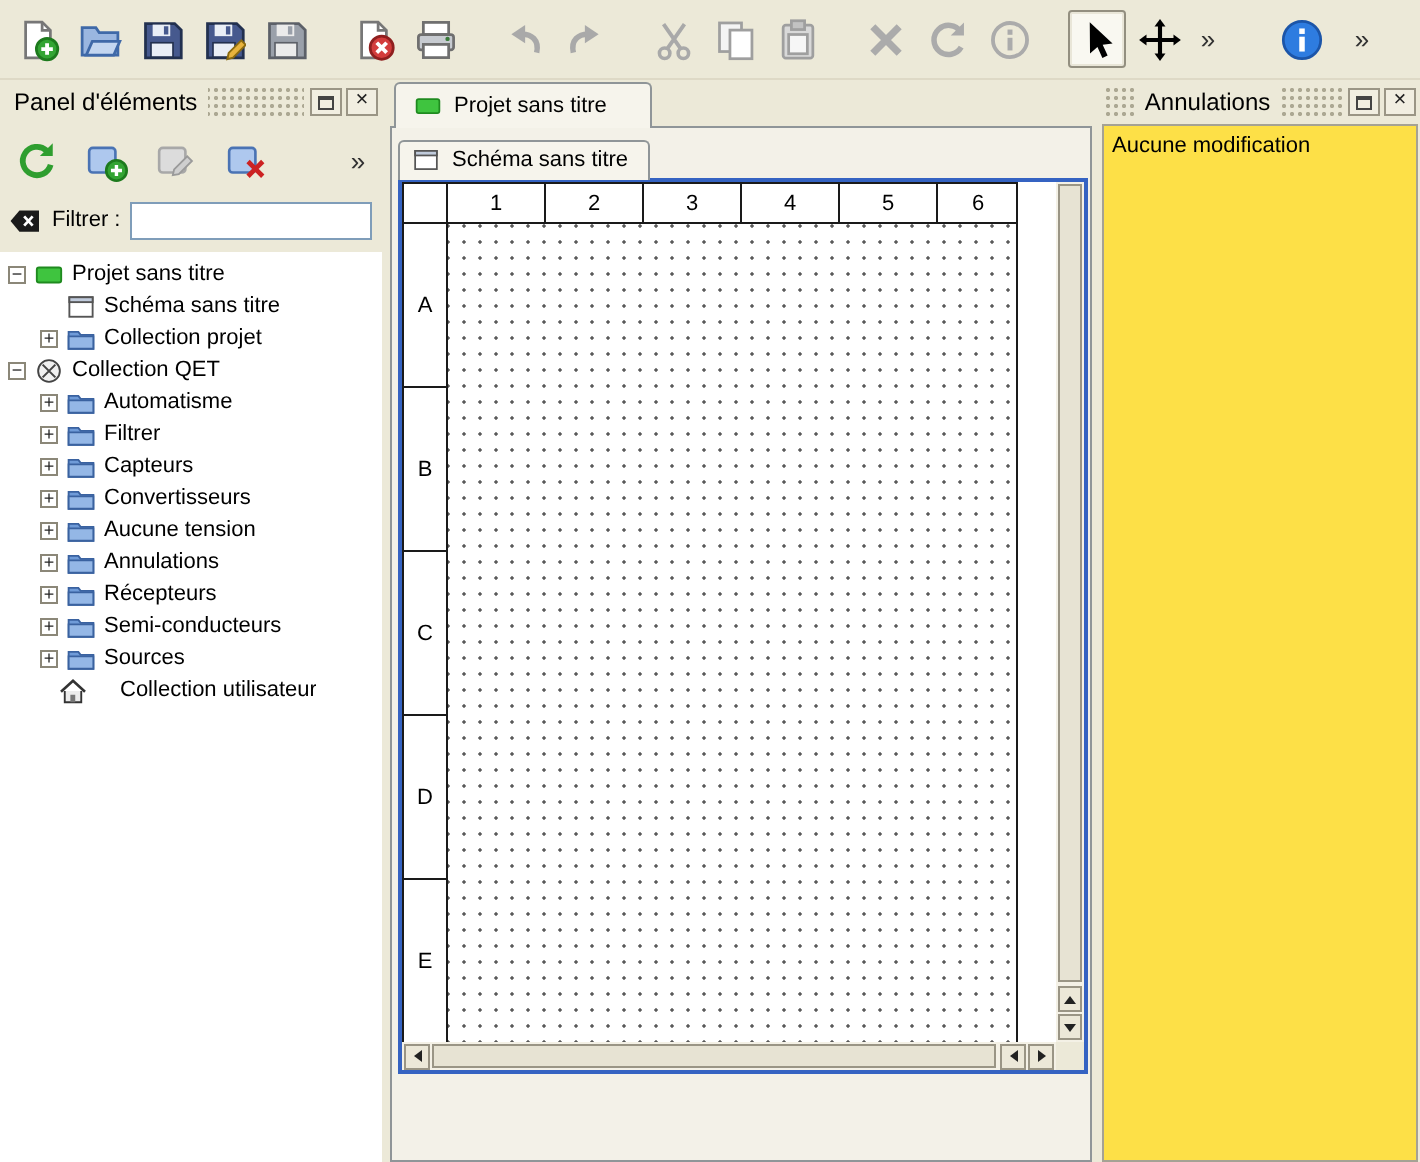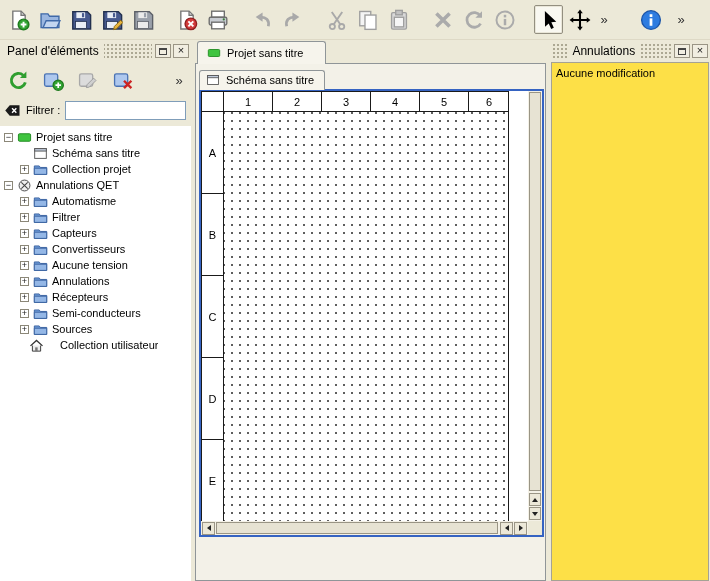--- a/index.html
+++ b/index.html
@@ -415,21 +415,21 @@
             <span class="tree-label">Collection projet</span>
           </div>
           <div class="tree-row" style="padding-left: 4px;">
             <span class="expander">−</span>
             <span class="icon">
               <svg viewBox="0 0 16 16" xmlns="http://www.w3.org/2000/svg">
                 <circle cx="8" cy="8" r="5.8" fill="#f0f0f0" stroke="#444"></circle>
                 <path d="M4.6 4.6l6.8 6.8M11.4 4.6l-6.8 6.8" stroke="#444" stroke-width="1.1"></path>
               </svg>
             </span>
-            <span class="tree-label">Annulations QET</span>
+            <span class="tree-label">Collection QET</span>
           </div>
           <div class="tree-row" style="padding-left: 20px;">
             <span class="expander">+</span>
             <span class="icon">
               <svg viewBox="0 0 16 16" xmlns="http://www.w3.org/2000/svg">
                 <path d="M1.4 4.2h5.2l1.2 1.6h6.8v7.4H1.4z" fill="#6f9bd8" stroke="#3a62a0"></path>
                 <path d="M1.4 6.6h13.2v6.6H1.4z" fill="#94b7e6" stroke="#3a62a0"></path>
               </svg>
             </span>
             <span class="tree-label">Automatisme</span>

